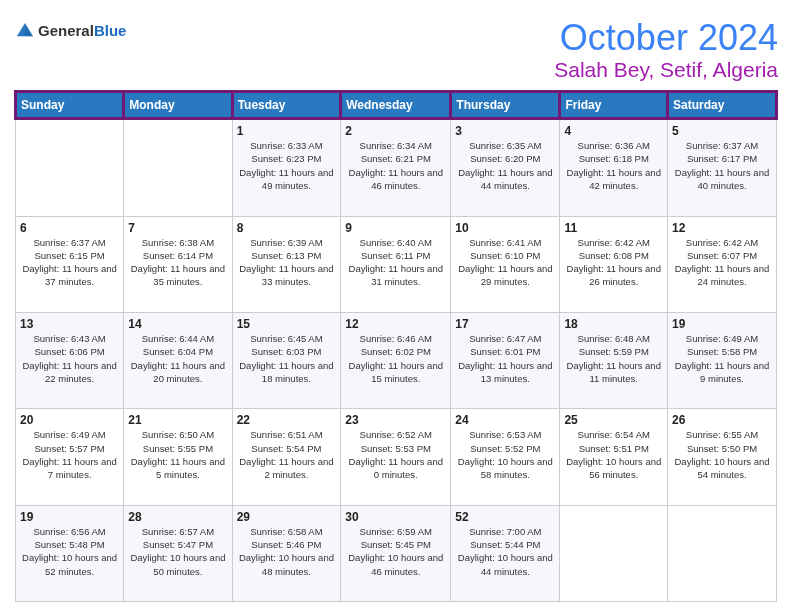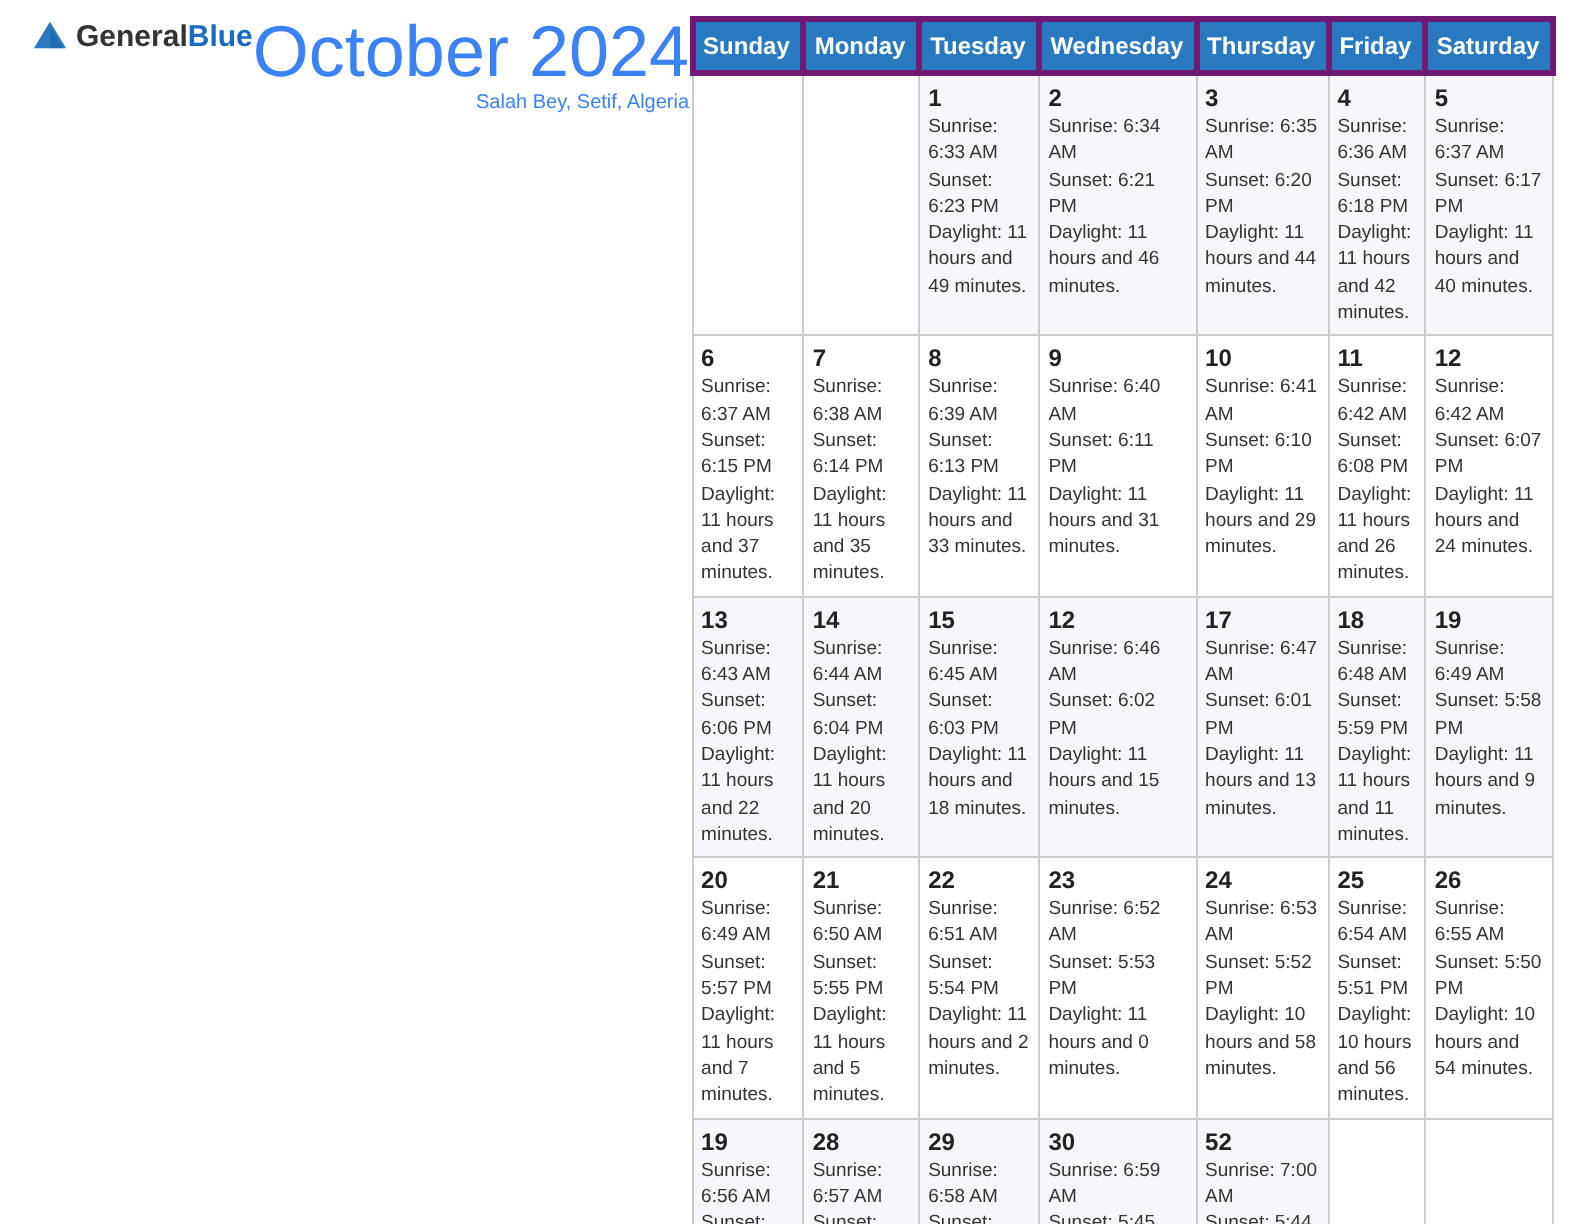--- a/index.html
+++ b/index.html
@@ -6,23 +6,23 @@
     body {
       font-family: Arial, sans-serif;
       background: #fff;
       width: 792px;
       height: 612px;
       overflow: hidden;
     }
     .container {
       width: 792px;
       height: 612px;
-      padding: 8px 14px 10px 14px;
+      padding: 20px 14px 10px 14px;
       display: flex;
-      flex-direction: row;
+      flex-direction: column;
     }
     .header {
       display: flex;
       justify-content: space-between;
       align-items: flex-start;
       margin-bottom: 8px;
     }
     .logo {
       display: flex;
       align-items: center;
@@ -45,22 +45,22 @@
     .title-section {
       text-align: right;
     }
     .month-title {
       font-size: 36px;
       font-weight: 300;
       color: #3b82f6;
       line-height: 1;
     }
     .location {
-      font-size: 10px;
-      color: #3b82f6;
+      font-size: 21px;
+      color: #a21caf;
       margin-top: 2px;
     }
     table {
       width: 100%;
       border-collapse: collapse;
       flex: 1;
     }
     thead tr th {
       background-color: #2979c0;
       color: #fff;
@@ -87,20 +87,21 @@
       font-size: 12px;
       font-weight: bold;
       color: #222;
       display: block;
       margin-bottom: 1px;
     }
     .day-info {
       font-size: 9.5px;
       color: #333;
       line-height: 1.4;
+      text-align: center;
     }
     .empty-cell {
       background: #fff;
     }
   </style>
 </head>
 <body>
 
 <div class="container">
   <div class="header">

